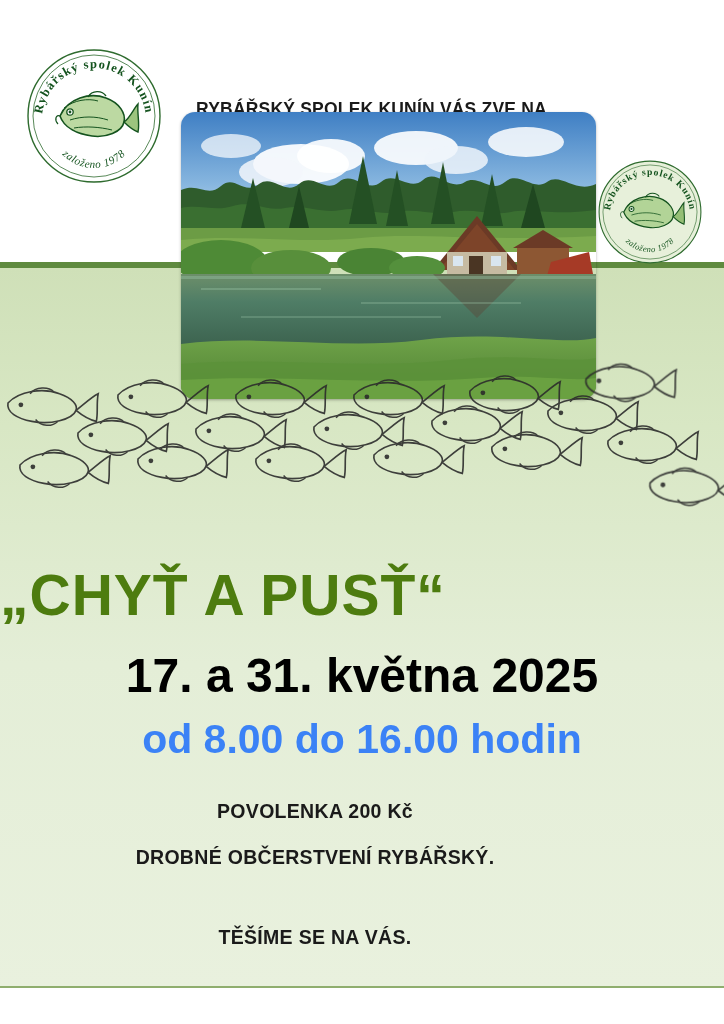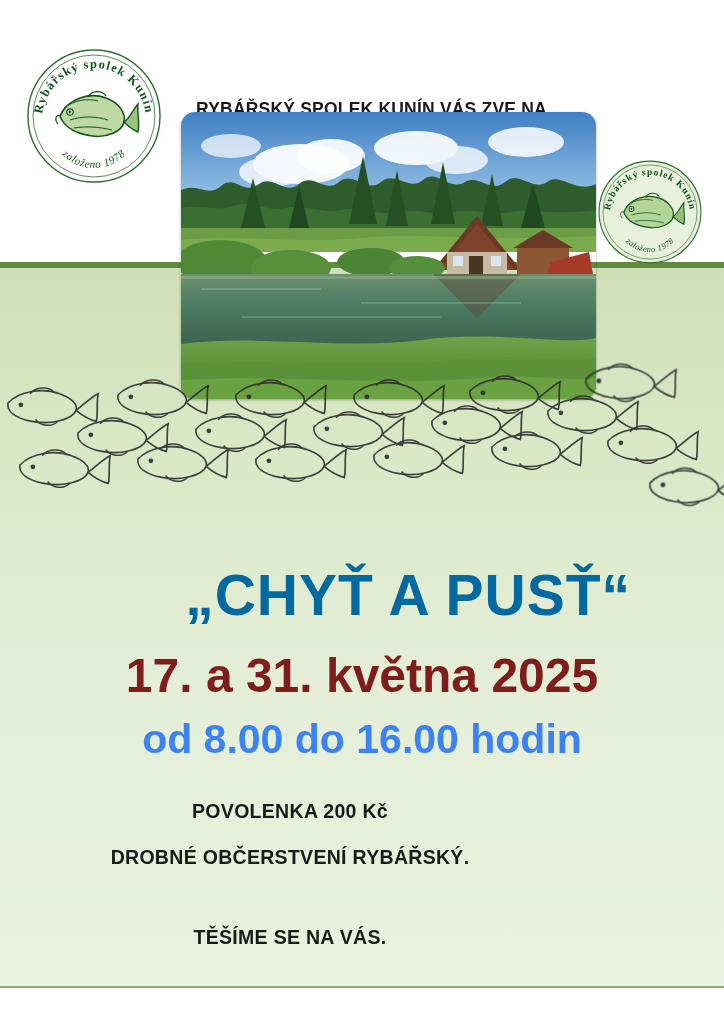--- a/index.html
+++ b/index.html
@@ -94,55 +94,56 @@
     height: 165px;
     pointer-events: none;
   }
 
   
   .title-main {
     position: absolute;
     left: 0;
     top: 562px;
     width: 631px;
-    text-align: right;
+    text-align: left;
     font-size: 57px;
     font-weight: bold;
     letter-spacing: 1px;
-    color: #0369a1;
+    color: #4d7c0f;
   }
   .line-date {
     position: absolute;
     left: 0;
     top: 648px;
     width: 724px;
     text-align: center;
     font-size: 48px;
     font-weight: bold;
-    color: #7f1d1d;
+    color: #000000;
   }
   .line-time {
     position: absolute;
     left: 0;
     top: 716px;
     width: 724px;
     text-align: center;
     font-size: 41px;
     font-weight: bold;
     color: #3b82f6;
   }
   .info-line {
     position: absolute;
     left: 0;
     width: 580px;
     text-align: center;
     font-size: 19.5px;
     font-weight: bold;
     color: #1a1a1a;
     letter-spacing: 0.3px;
+    padding-left: 25px;
   }
   .info-1 { top: 800px; }
   .info-2 { top: 846px; }
   .info-3 { top: 926px; }
 </style>
 </head>
 <body>
 
 <div class="poster">
 

